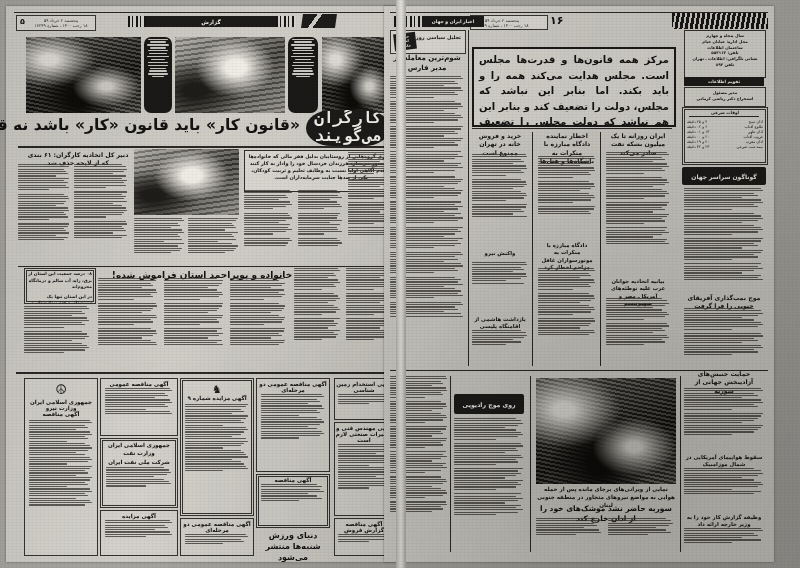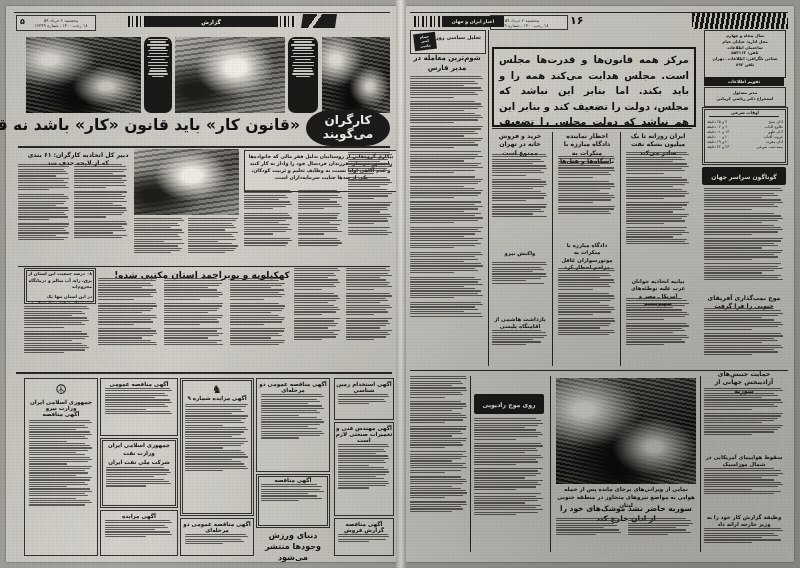--- a/index.html
+++ b/index.html
@@ -15,21 +15,21 @@
     mix-blend-mode:multiply;opacity:.85;}
   .scan:after{content:"";position:absolute;inset:0;z-index:61;pointer-events:none;
     background-image:
       repeating-linear-gradient(0deg, rgba(0,0,0,.045) 0 1px, rgba(255,255,255,0) 1px 3px),
       repeating-linear-gradient(90deg, rgba(0,0,0,.03) 0 1px, rgba(255,255,255,0) 1px 4px);
     opacity:.55;}
 
   .page{position:absolute;top:6px;height:556px;background:#cfcdc6;
         box-shadow:0 0 2px rgba(0,0,0,.45);}
   #page-left{left:6px;width:392px;}
-  #page-right{left:404px;width:390px;}
+  #page-right{left:384px;width:390px;}
   .gutter{position:absolute;left:396px;top:0;width:10px;height:568px;
           background:linear-gradient(90deg,#b9b7b0,#e6e4de 45%,#dedcd6 60%,#a9a7a1);z-index:20;}
 
   
   .rule{position:absolute;background:#2a2926;}
   .hr{height:1px;}
   .vr{width:1px;}
   .box{position:absolute;border:1px solid #3a3833;background:#d5d3cc;overflow:hidden;}
   .blackbar{position:absolute;background:#1c1b19;color:#efeee9;display:flex;
             align-items:center;justify-content:center;overflow:hidden;}
@@ -137,21 +137,21 @@
         <div class="ln" style="width:68%"></div>
       <div class="ln" style="width:76%"></div>
         <div class="ln" style="width:48%"></div>
     </div>
     <div class="photo" style="left:316px;top:31px;width:68px;height:76px;">
         <i></i>
       </div>
 
     <div class="hl-main fa" style="left:24px;top:110px;width:270px;">«قانون کار» باید قانون «کار» باشد نه قانون «سرمایه»!</div>
     <div class="blackbar" style="left:300px;top:104px;width:84px;height:36px;border-radius:26px/18px;flex-direction:column;">
-      <span class="fa wt" style="font-size:12px;line-height:1.15;">کارگران می‌گویند</span>
+      <span class="fa wt" style="font-size:16px;line-height:1.15;font-family:Liberation Mono, monospace;">کارگران می‌گویند</span>
     </div>
     <div class="rule hr" style="left:12px;top:140px;width:372px;height:2px;"></div>
 
     <div class="hl fa sm" style="left:18px;top:145px;width:108px;">دبیر کل اتحادیه کارگران: ۱۶ بندی که از لایحه حذف شد</div>
     <div class="photo lite" style="left:128px;top:143px;width:105px;height:66px;">
         <i></i>
       </div>
 
     <div class="quote" style="left:238px;top:144px;width:146px;height:36px;">
       <div class="fa" style="font-size:4.9px;line-height:1.45;font-weight:bold;">بیکاری گروه‌هایی از روستاییان بدلیل فقر مالی که خانواده‌ها را مجبور می‌سازد فرزندان خردسال خود را وادار به کار کنند و عدم آگاهی اولیا نسبت به وظایف تعلیم و تربیت کودکان، یکی از صدها جنایت سرمایه‌داران است.</div>
@@ -352,21 +352,21 @@
         <u class="s5"></u>
         <u class="s6"></u>
         <u class="gap"></u>
       <u class="s1"></u>
         <u class="s2"></u>
         <u class="s3"></u>
         <u class="s5"></u>
     </div>
 
     <div class="rule hr" style="left:12px;top:260px;width:372px;"></div>
-    <div class="hl fa" style="left:96px;top:263px;width:200px;font-size:9px;">کهکیلویه و بویراحمد استان مکتبی شده!</div>
+    <div class="hl fa" style="left:96px;top:263px;width:200px;font-size:9px;">خانواده و بویراحمد استان فراموش شده!</div>
     <div class="adbox dbl" style="left:18px;top:262px;width:70px;height:34px;">
       <div class="fa" style="font-size:4.4px;line-height:1.5;padding:2px 3px;text-align:right;">۸۰ درصد جمعیت این استان از برق، راه، آب سالم و درمانگاه محروم‌اند</div>
       <div class="fa" style="font-size:4.4px;line-height:1.5;padding:1px 3px;text-align:right;">در این استان تنها یک دبیرستان و چند بیمارستان و راه‌های اصلی وجود دارد</div>
     </div>
 
     <div class="col tight" style="left:18px;top:300px;width:66px;height:60px;">
       <u class="s1"></u>
         <u class="s3"></u>
         <u class="s2"></u>
         <u class="s5"></u>
@@ -733,21 +733,21 @@
           <u class="s5"></u>
           <u class="s3"></u>
           <u class="s4"></u>
           <u class="s2"></u>
           <u class="s1"></u>
           <u class="s6"></u>
       </div>
     </div>
 
     <div class="hl fa" style="left:248px;top:524px;width:78px;font-size:8px;line-height:1.4;white-space:pre-line;">دنیای ورزش
-وجود‌ها منتشر می‌شود</div>
+شنبه‌ها منتشر می‌شود</div>
 
     <div class="adbox" style="left:328px;top:372px;width:58px;height:40px;">
       <div class="adtitle">آگهی استخدام زمین شناسی</div>
       <div class="col tight" style="position:relative;left:3px;width:52px;height:24px;">
         <u class="s1"></u>
           <u class="s3"></u>
           <u class="s2"></u>
           <u class="s5"></u>
           <u class="s6"></u>
       </div>

